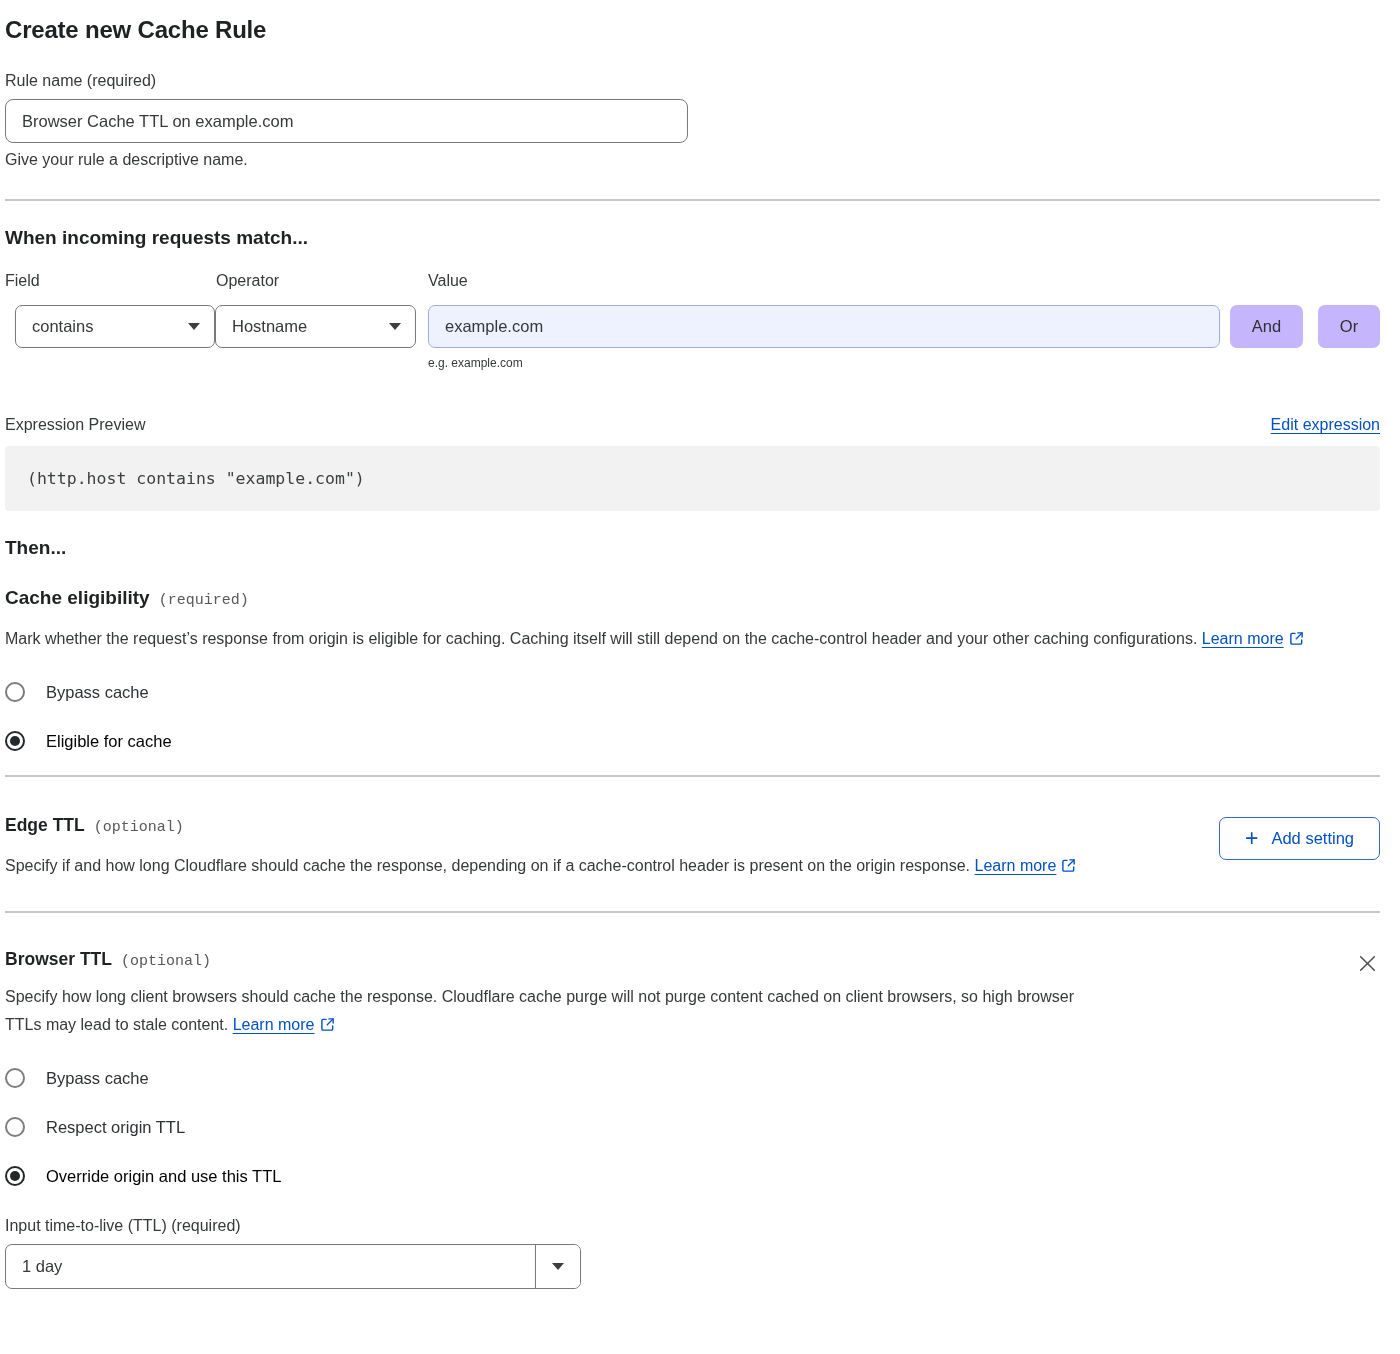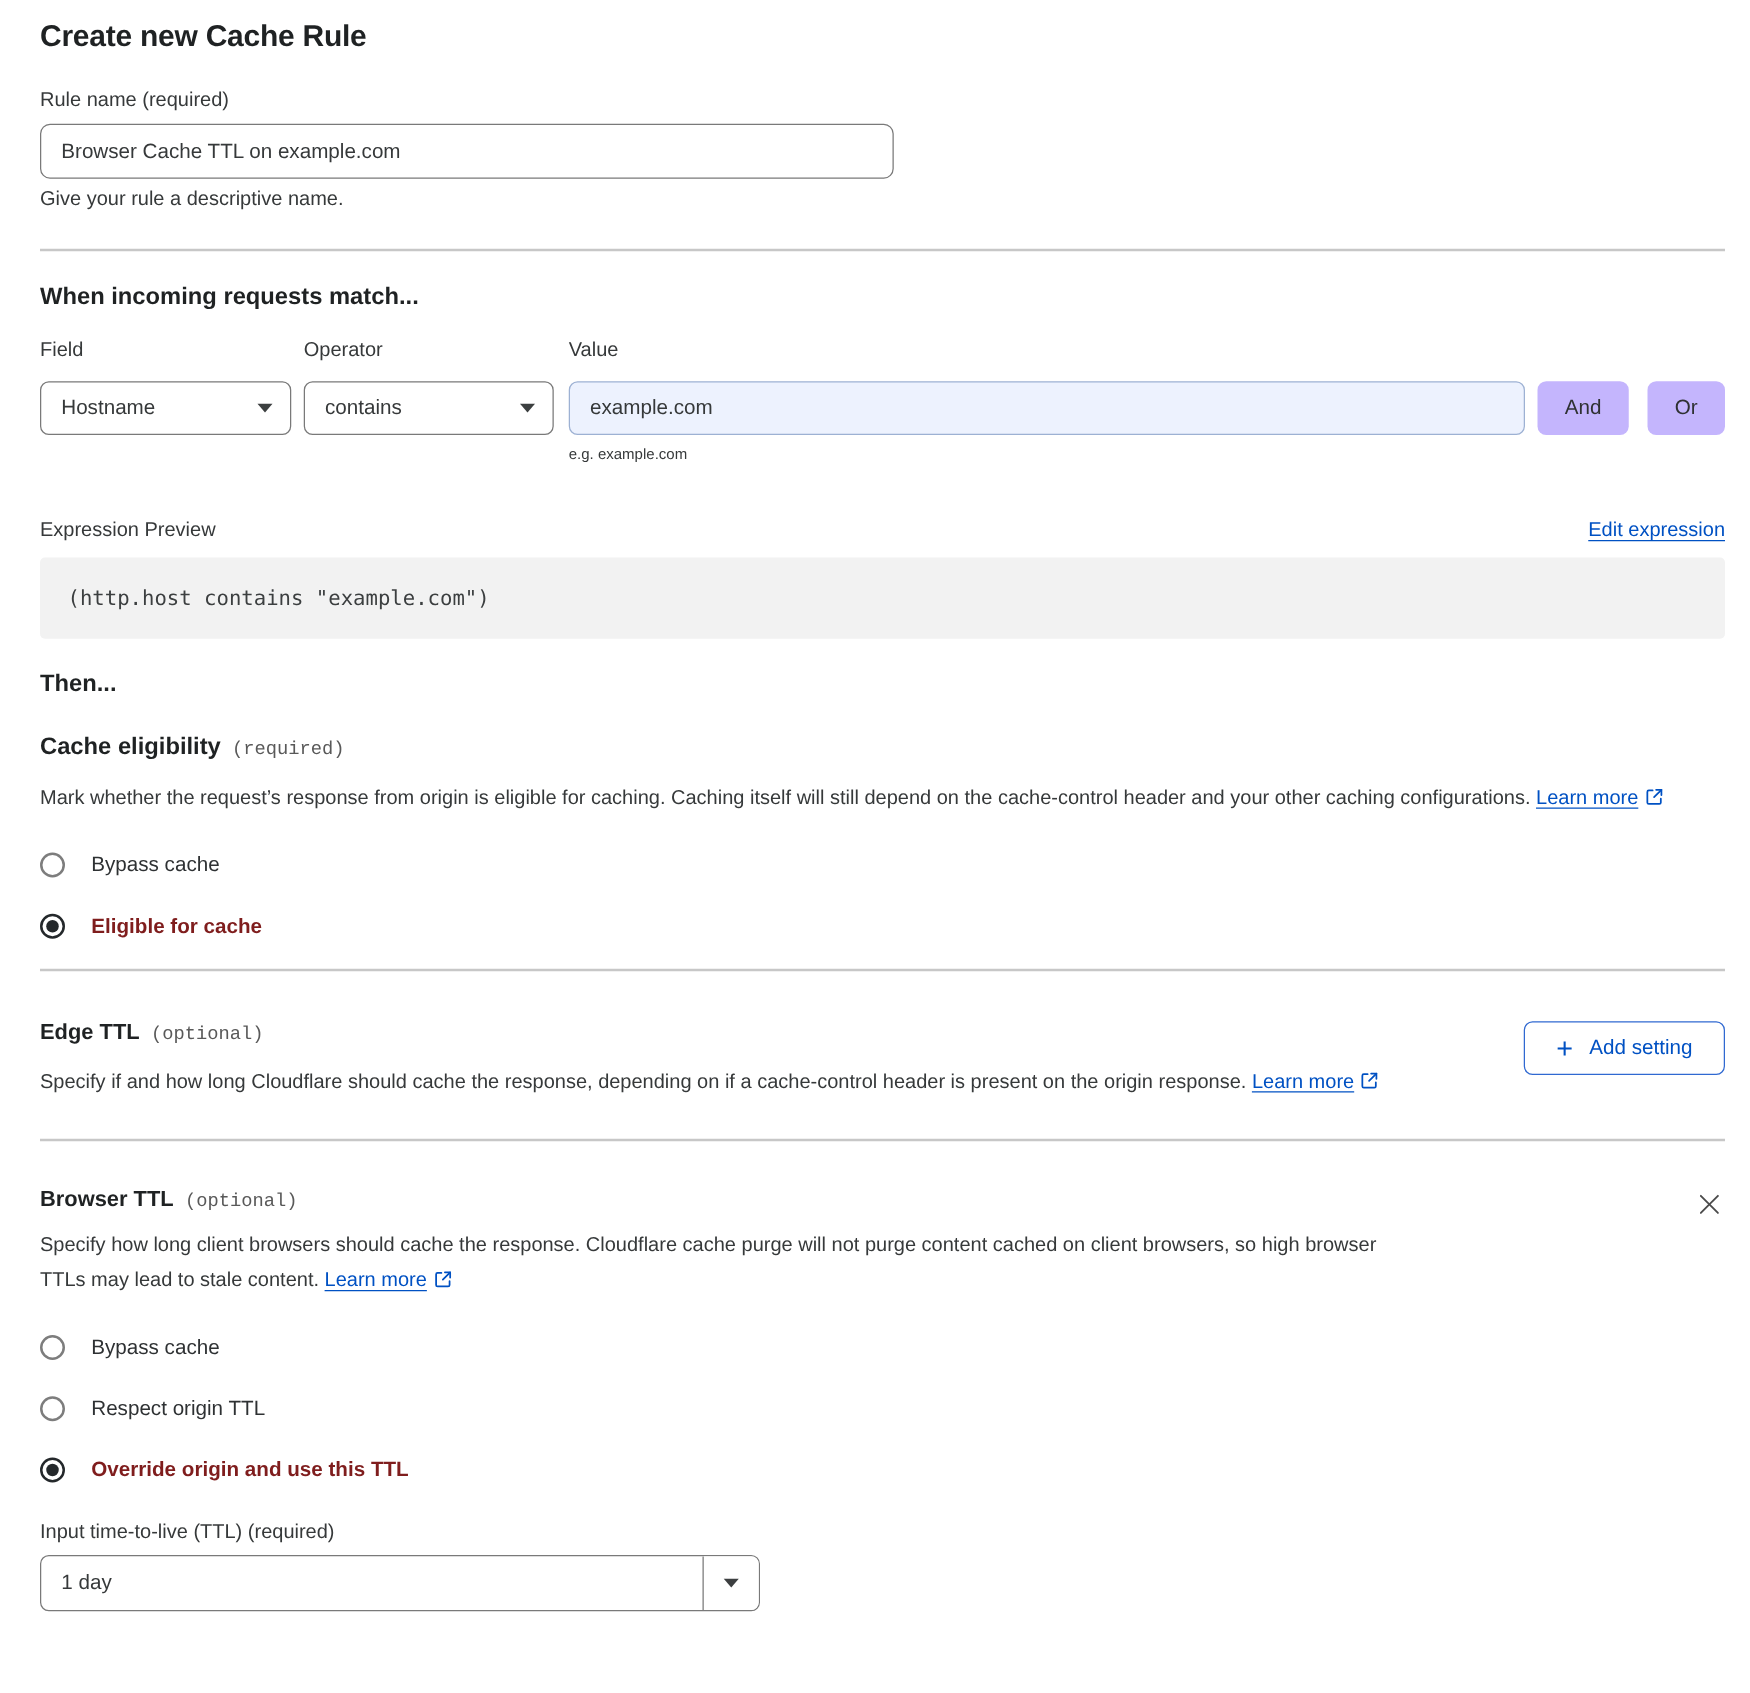--- a/index.html
+++ b/index.html
@@ -3,21 +3,21 @@
 <meta charset="utf-8">
 <style>
   * { box-sizing: border-box; }
   html, body { margin: 0; padding: 0; background: #ffffff; }
   body {
     width: 1400px;
     font-family: "Liberation Sans", sans-serif;
     color: #36393a;
     -webkit-font-smoothing: antialiased;
   }
-  .container { padding: 16px 20px 18px 32px; }
+  .container { padding: 16px 20px 18px 5px; }
 
   h1.page-title {
     font-size: 24px;
     font-weight: 700;
     color: #1f2223;
     margin: 0 0 28px 0;
     letter-spacing: -0.2px;
   }
 
   .field-label { font-size: 16px; color: #36393a; margin-bottom: 9px; }
@@ -152,21 +152,21 @@
     background: #fff;
     flex: none;
     display: flex;
     align-items: center;
     justify-content: center;
   }
   .radio-row.checked .radio { border-color: #24282b; }
   .radio .dot { width: 10px; height: 10px; border-radius: 50%; background: transparent; }
   .radio-row.checked .radio .dot { background: #24282b; }
   .radio-label { margin-left: 21px; font-size: 16.5px; color: #2e3133; }
-  .radio-row.checked .radio-label { font-weight: 700; color: #7f1d1d; }
+  .radio-row.checked .radio-label { font-weight: 400; color: #000000; }
 
   .section-header-flex {
     display: flex;
     justify-content: space-between;
     align-items: flex-start;
   }
   .btn-add-setting {
     display: flex;
     align-items: center;
     height: 43px;
@@ -233,26 +233,26 @@
 
   <h2 class="section-heading">When incoming requests match...</h2>
 
   <div class="labels-row">
     <div class="col-field">Field</div>
     <div class="col-operator">Operator</div>
     <div class="col-value">Value</div>
   </div>
 
   <div class="controls-row">
+    <div class="select-box select-operator">
+      <span>contains</span>
+      <span class="chevron"></span>
+    </div>
     <div class="select-box select-field">
       <span>Hostname</span>
-      <span class="chevron"></span>
-    </div>
-    <div class="select-box select-operator">
-      <span>contains</span>
       <span class="chevron"></span>
     </div>
     <input class="value-input" type="text" value="example.com" style="">
     <button class="btn-gray btn-and">And</button>
     <button class="btn-gray btn-or">Or</button>
   </div>
   <div class="value-hint">e.g. example.com</div>
 
   <div class="expression-row">
     <span>Expression Preview</span>

